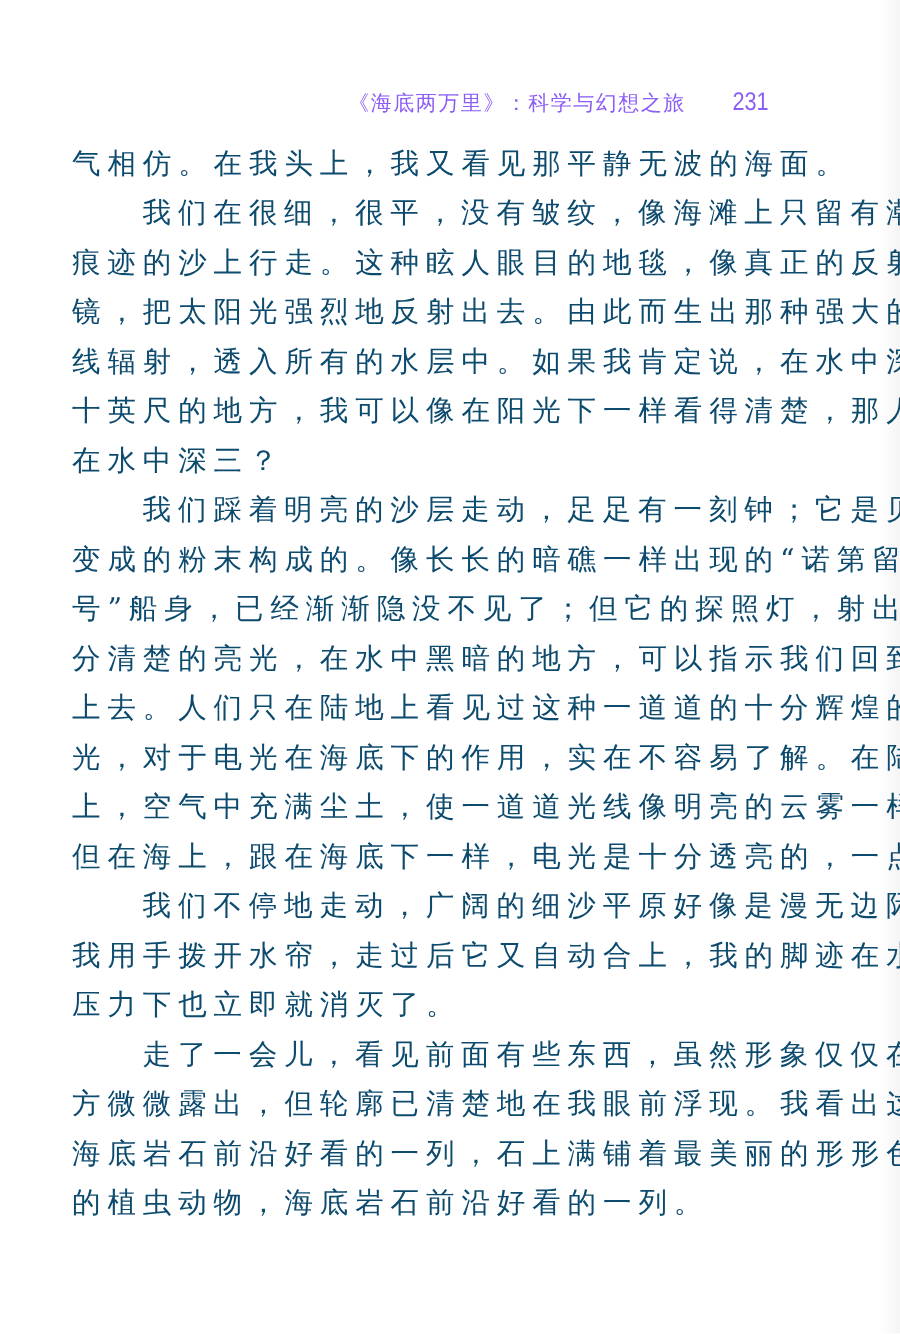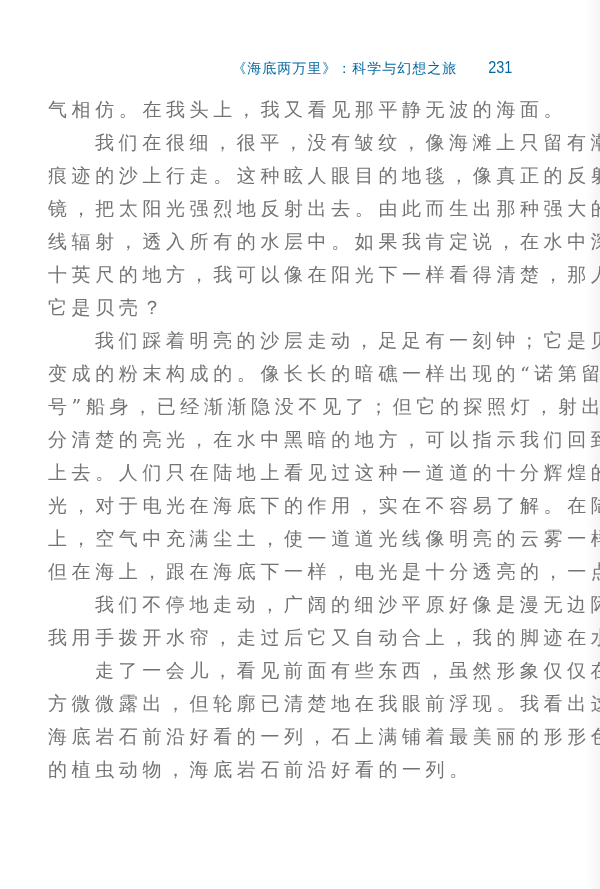--- a/index.html
+++ b/index.html
@@ -30,21 +30,21 @@
       background: linear-gradient(to right, rgba(255,255,255,0), rgba(225,225,225,0.35));
     }
     .running-header {
       position: absolute;
       top: 58px;
       left: 0;
       width: 512px;
       text-align: right;
       font-size: 14px;
       line-height: 20px;
-      color: #0369a1;
+      color: #8b5cf6;
       white-space: nowrap;
     }
     .running-header .title {
       letter-spacing: 1px;
     }
     .running-header .page-number {
       display: inline-block;
       margin-left: 22px;
       font-family: "Liberation Sans", sans-serif;
       font-size: 17px;
@@ -58,21 +58,21 @@
       top: 93px;
       width: 476px;
     }
     .line {
       display: block;
       height: 33px;
       line-height: 33px;
       font-size: 19px;
       letter-spacing: 4.6px;
       white-space: nowrap;
-      color: #737373;
+      color: #0c4a6e;
     }
     .line.indent {
       padding-left: 47px;
     }
   </style>
 </head>
 <body>
 
 <div class="page">
   <div class="page-edge"></div>
@@ -87,37 +87,38 @@
     <div>
       <span class="line">气相仿。在我头上，我又看见那平静无波的海面。</span>
     </div>
 
     <div>
       <span class="line indent">我们在很细，很平，没有皱纹，像海滩上只留有潮水</span>
       <span class="line">痕迹的沙上行走。这种眩人眼目的地毯，像真正的反射</span>
       <span class="line">镜，把太阳光强烈地反射出去。由此而生出那种强大的光</span>
       <span class="line">线辐射，透入所有的水层中。如果我肯定说，在水中深三</span>
       <span class="line">十英尺的地方，我可以像在阳光下一样看得清楚，那人们</span>
-      <span class="line">它是贝壳？</span>
+      <span class="line">在水中深三？</span>
     </div>
 
     <div>
       <span class="line indent">我们踩着明亮的沙层走动，足足有一刻钟；它是贝壳</span>
       <span class="line">变成的粉末构成的。像长长的暗礁一样出现的“诺第留斯</span>
       <span class="line">号”船身，已经渐渐隐没不见了；但它的探照灯，射出十</span>
       <span class="line">分清楚的亮光，在水中黑暗的地方，可以指示我们回到船</span>
       <span class="line">上去。人们只在陆地上看见过这种一道道的十分辉煌的白</span>
       <span class="line">光，对于电光在海底下的作用，实在不容易了解。在陆地</span>
       <span class="line">上，空气中充满尘土，使一道道光线像明亮的云雾一样；</span>
       <span class="line">但在海上，跟在海底下一样，电光是十分透亮的，一点也</span>
     </div>
 
     <div>
       <span class="line indent">我们不停地走动，广阔的细沙平原好像是漫无边际。</span>
       <span class="line">我用手拨开水帘，走过后它又自动合上，我的脚迹在水的</span>
+      <span class="line">压力下也立即就消灭了。</span>
     </div>
 
     <div>
       <span class="line indent">走了一会儿，看见前面有些东西，虽然形象仅仅在远</span>
       <span class="line">方微微露出，但轮廓已清楚地在我眼前浮现。我看出这是</span>
       <span class="line">海底岩石前沿好看的一列，石上满铺着最美丽的形形色色</span>
       <span class="line">的植虫动物，海底岩石前沿好看的一列。</span>
     </div>
   </div>
 </div>

